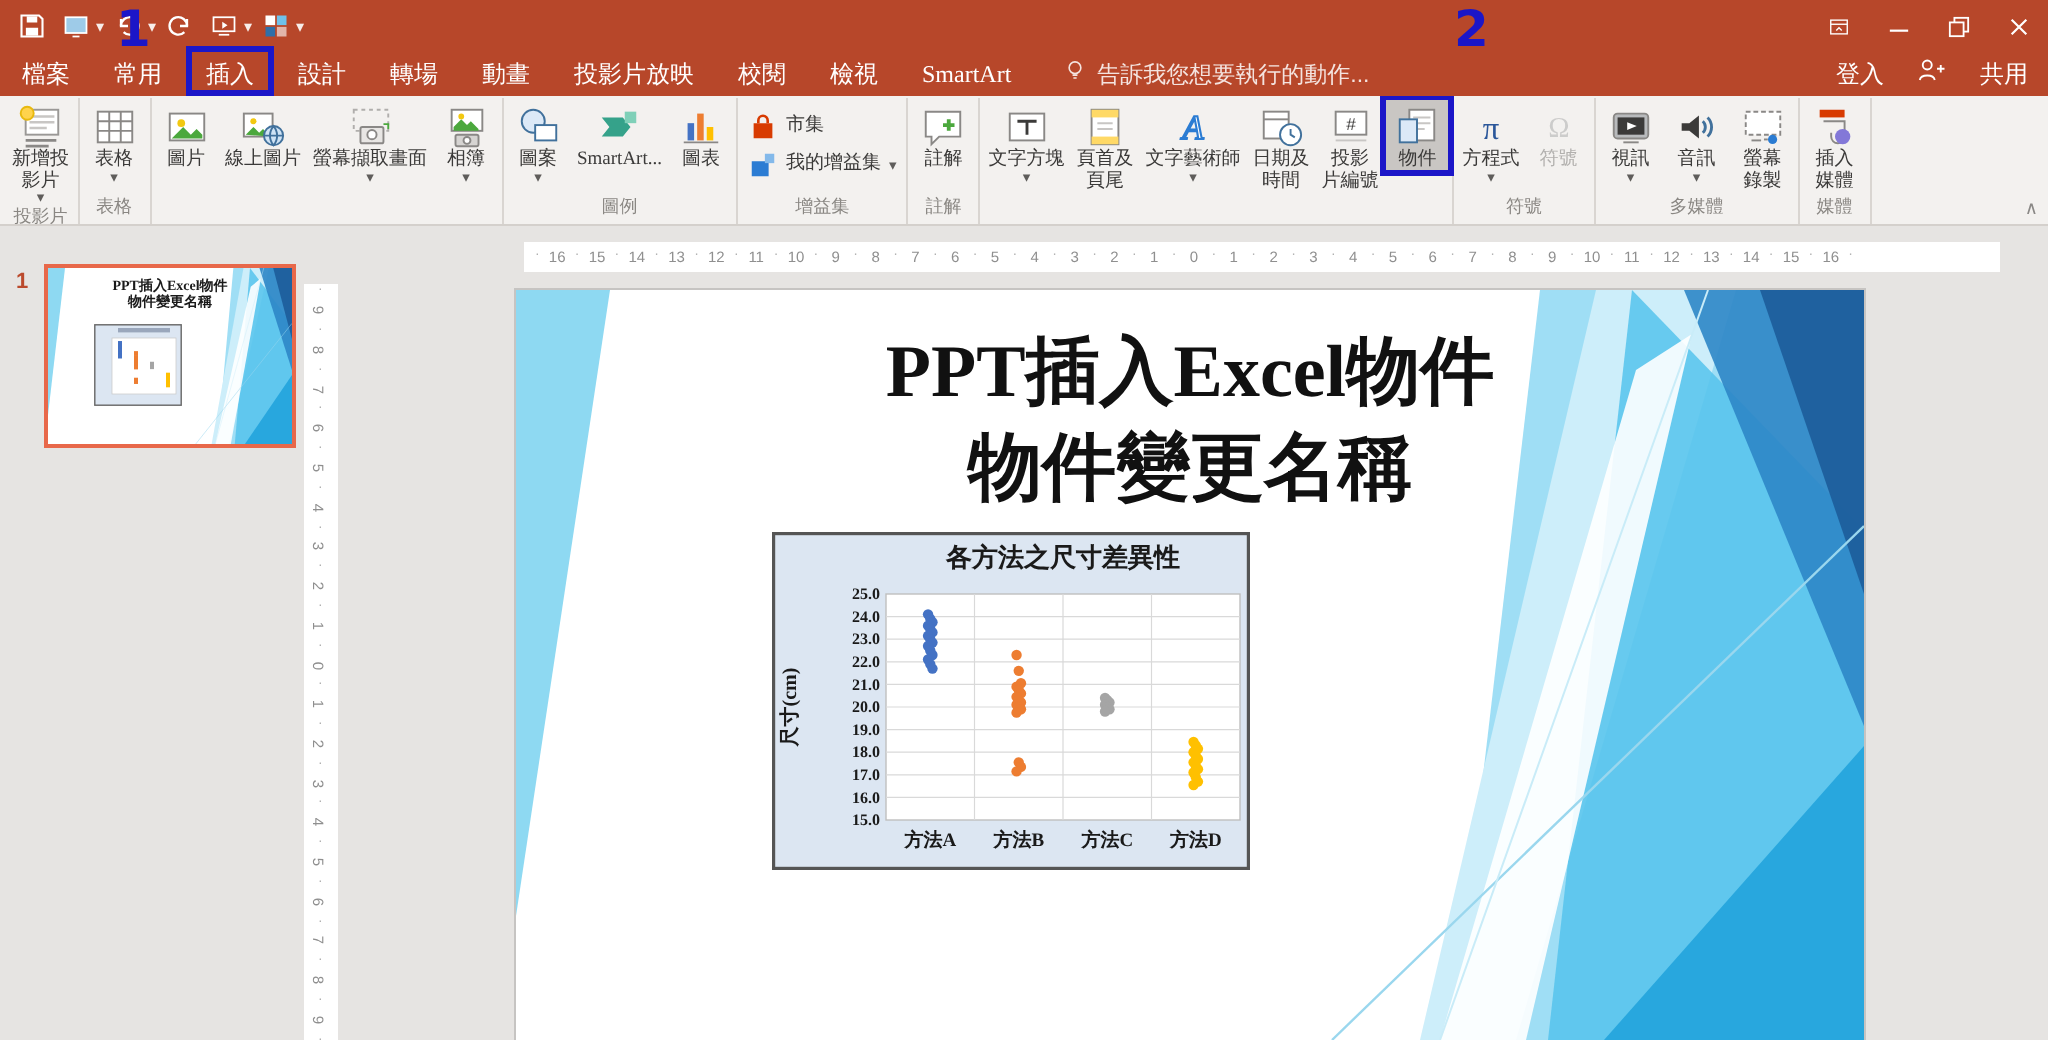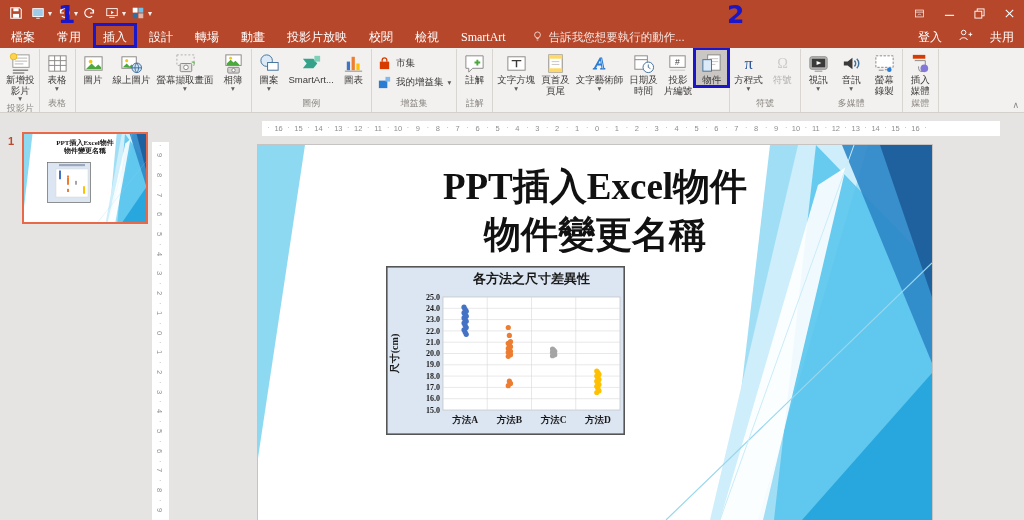--- a/index.html
+++ b/index.html
@@ -36,21 +36,21 @@
   .rbtns { display:flex; flex:1; align-items:flex-start; }
   .rbtns.col { flex-direction:column; justify-content:center; gap:3px; }
   .rglabel { font-size:9px; color:#8a8783; text-align:center; padding:0 3px 2px; white-space:nowrap; }
   .rbtn { position:relative; display:flex; cursor:default; }
   .rbtn.big { flex-direction:column; align-items:center; justify-content:flex-start; padding:2px 3px 0; min-width:33px; }
   .rbtn.small { flex-direction:row; align-items:center; gap:4px; padding:0 4px; }
   .ric { height:24px; display:flex; align-items:center; justify-content:center; }
   .ric svg { width:23px; height:23px; }
   .rbtn.small .ric { height:16px; }
   .rbtn.small .ric svg { width:15px; height:15px; }
-  .rlb { font-size:9.5px; line-height:10.5px; text-align:center; color:#3b3a39; white-space:pre-line; }
+  .rlb { font-size:9.5px; line-height:10.5px; text-align:center; color:#3b3a39; white-space:pre-line;font-family:Liberation Serif, serif; }
   .rbtn.small .rlb { white-space:nowrap; }
   .rar { display:block; font-size:7.5px; line-height:6px; color:#5f5d5b; text-align:center; }
   .rbtn.small .rar { display:inline; }
   .rbtn.disabled .rlb, .rbtn.disabled .rar { color:#b2b0ae; }
   .rbtn.disabled .ric { opacity:.55; filter:grayscale(1); }
   .rbtn.hlobj { background:#c9c6c3; }
   .hlbox { position:absolute; inset:-2px; border:3px solid #1b16c8; pointer-events:none; }
   .ribbon-collapse { position:absolute; right:5px; bottom:2px; font-size:9px; color:#8a8886; }
 
   

